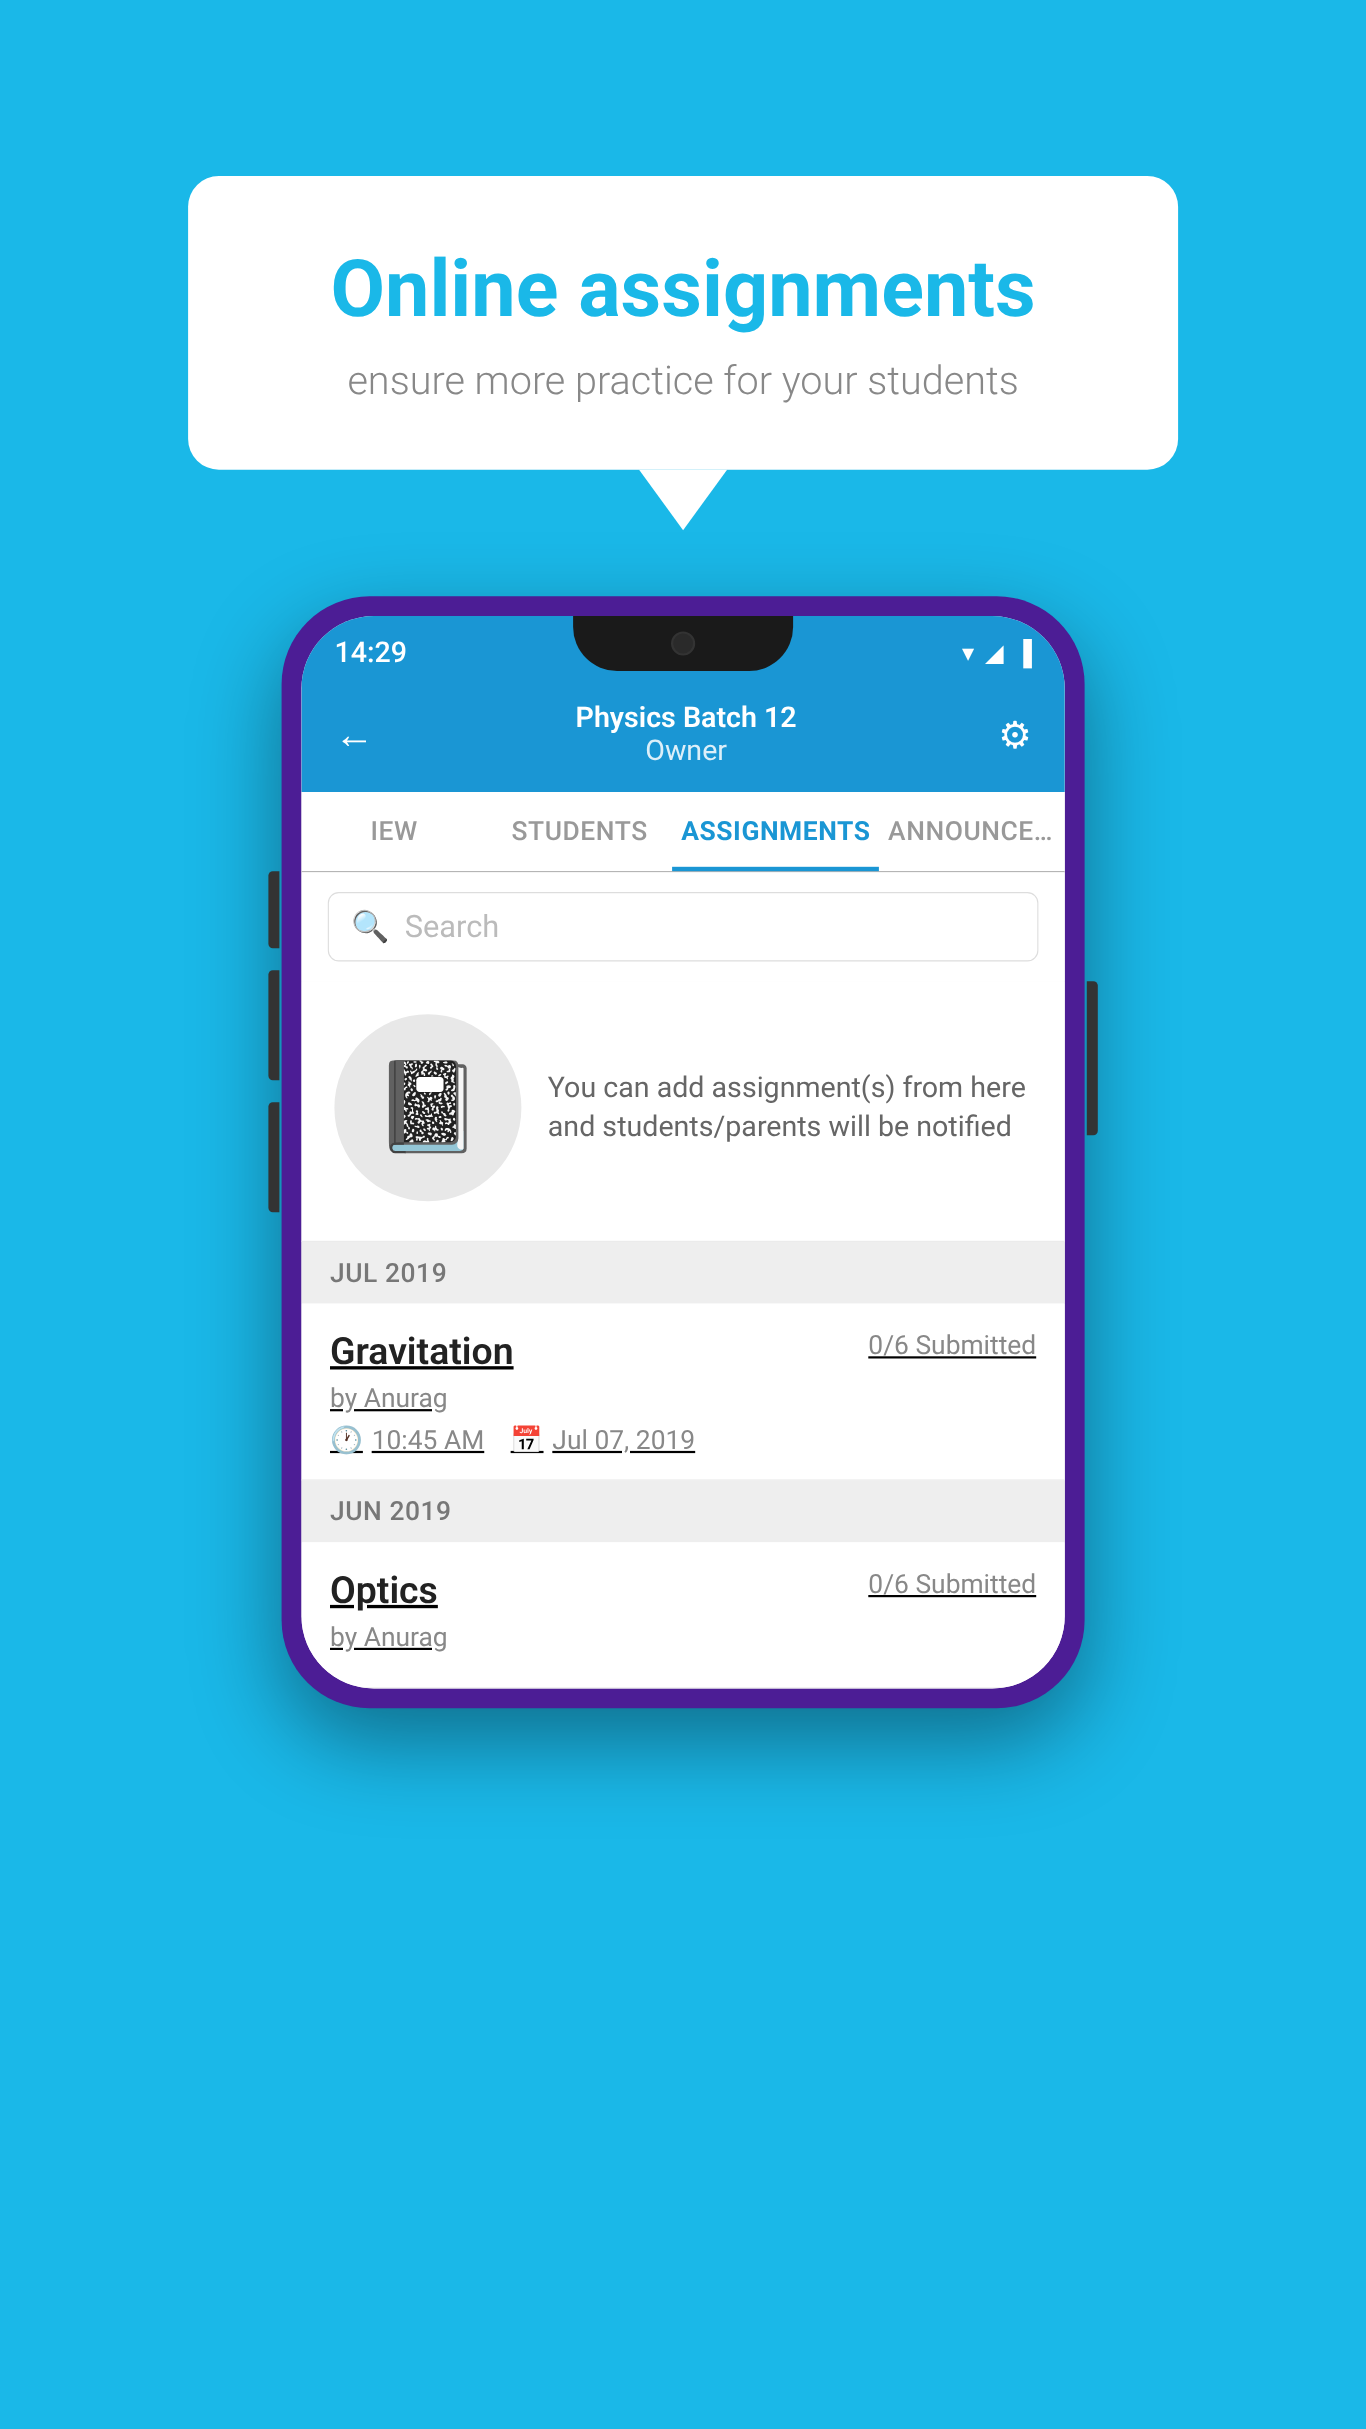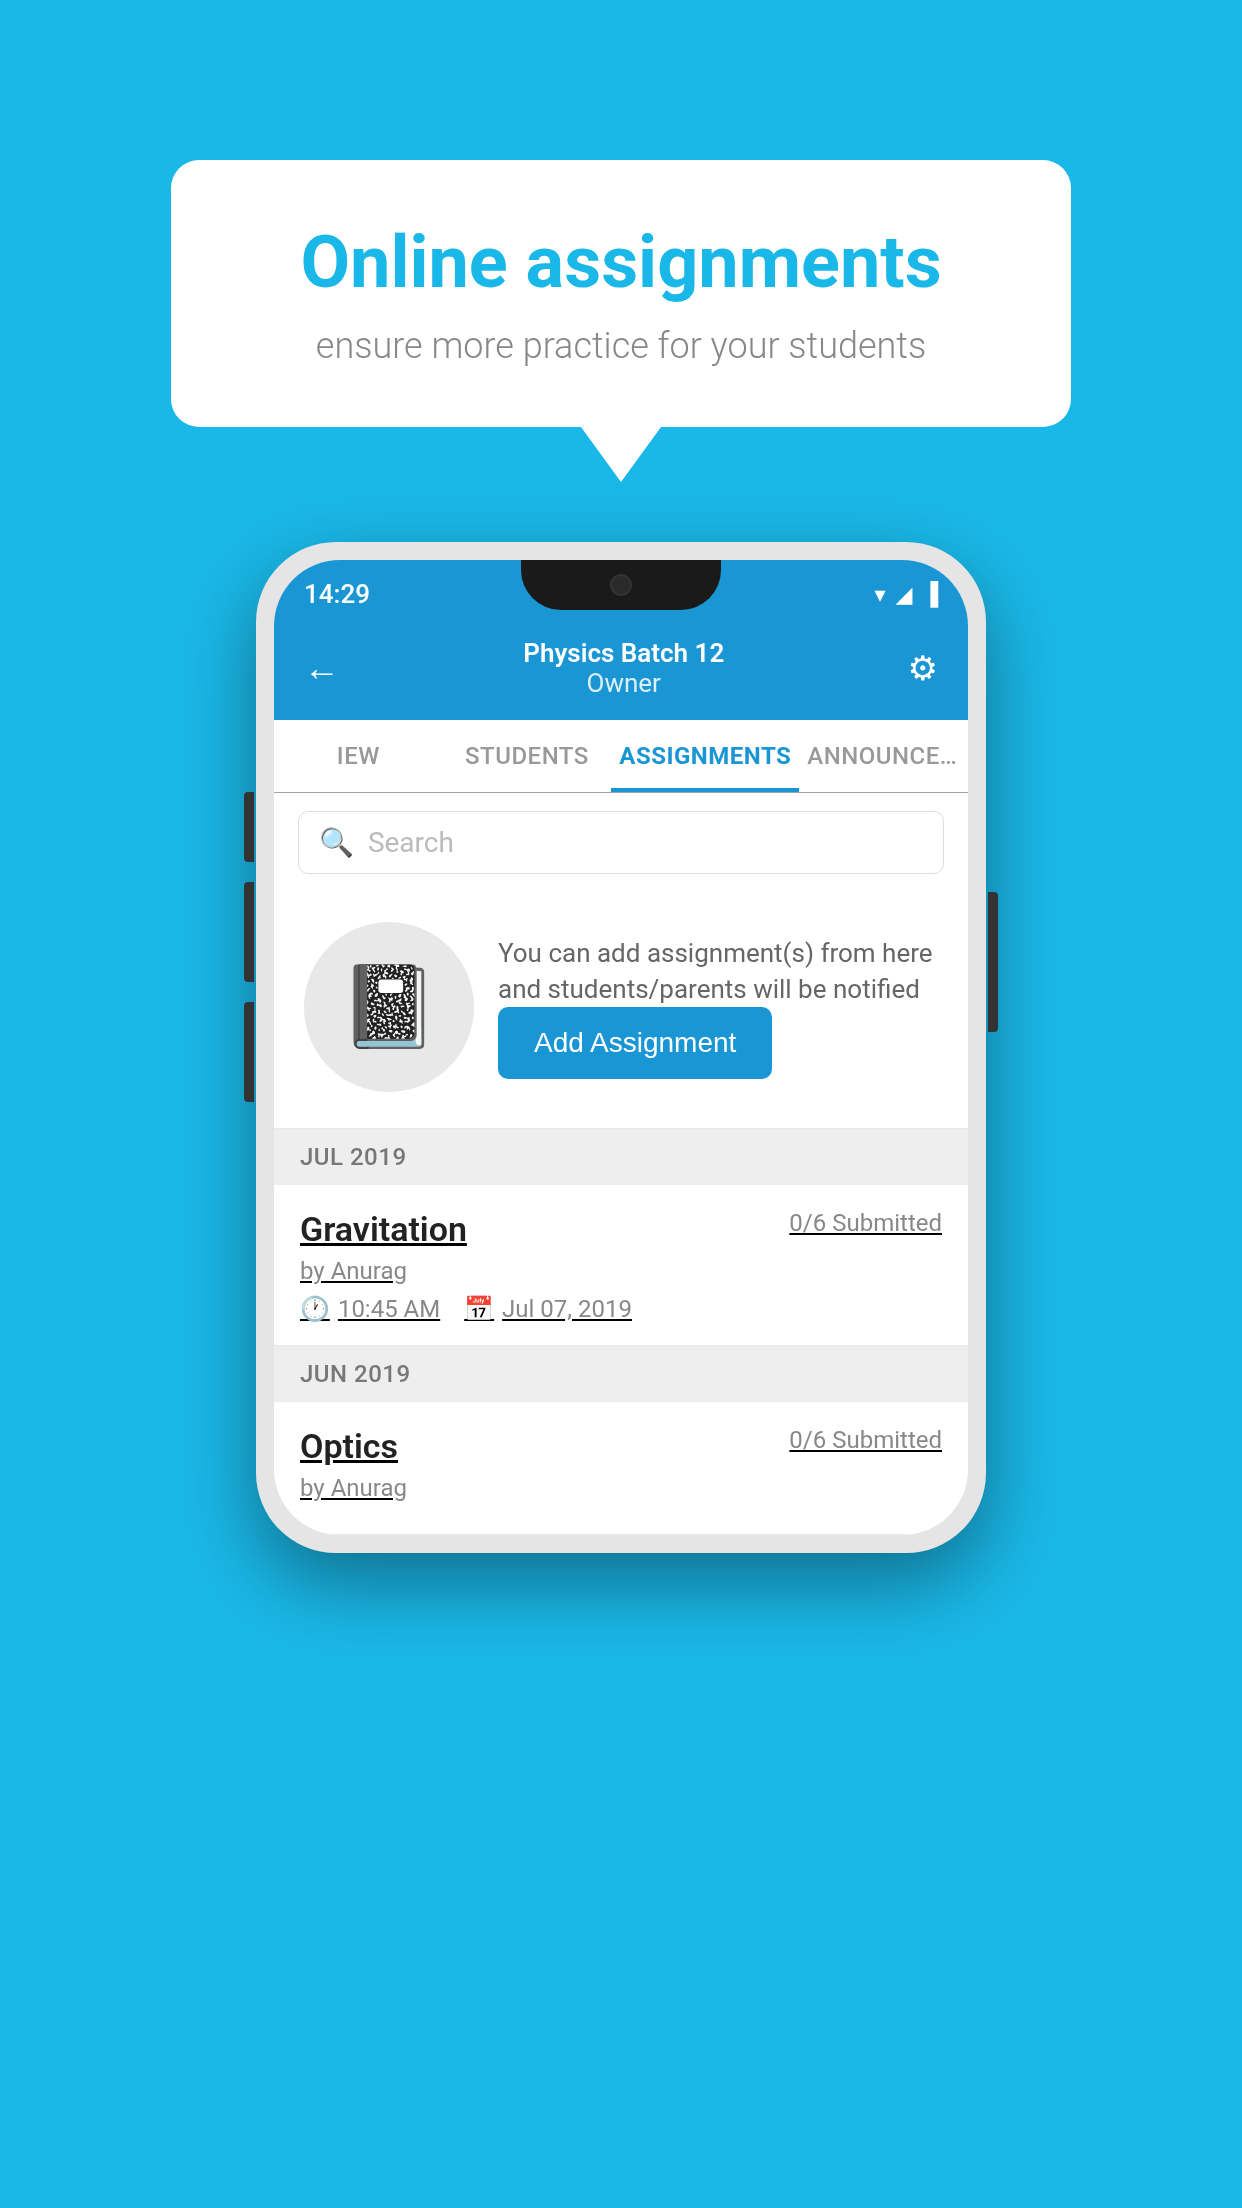--- a/index.html
+++ b/index.html
@@ -52,21 +52,21 @@
     }
 
     
     .phone-container {
       margin-top: 60px;
       position: relative;
       width: 730px;
     }
 
     .phone-outer {
-      background: #e5e5e5;
+      background: #4c1d95;
       border-radius: 80px;
       padding: 18px;
       box-shadow: 0 30px 80px rgba(0,0,0,0.4);
     }
 
     .phone-inner {
       background: #f5f5f5;
       border-radius: 66px;
       overflow: hidden;
       position: relative;
@@ -430,21 +430,20 @@
           <span class="search-placeholder">Search</span>
         </div>
       </div>
 
       <div class="add-assignment-promo">
         <div class="promo-icon-circle">
           <span class="promo-notebook">📓</span>
         </div>
         <div class="promo-content">
           <div class="promo-text">You can add assignment(s) from here and students/parents will be notified</div>
-          <button class="add-assignment-btn">Add Assignment</button>
         </div>
       </div>
 
       <div class="section-header">JUL 2019</div>
 
       <div class="assignment-item">
         <div class="assignment-top">
           <span class="assignment-name">Gravitation</span>
           <span class="assignment-submitted">0/6 Submitted</span>
         </div>

